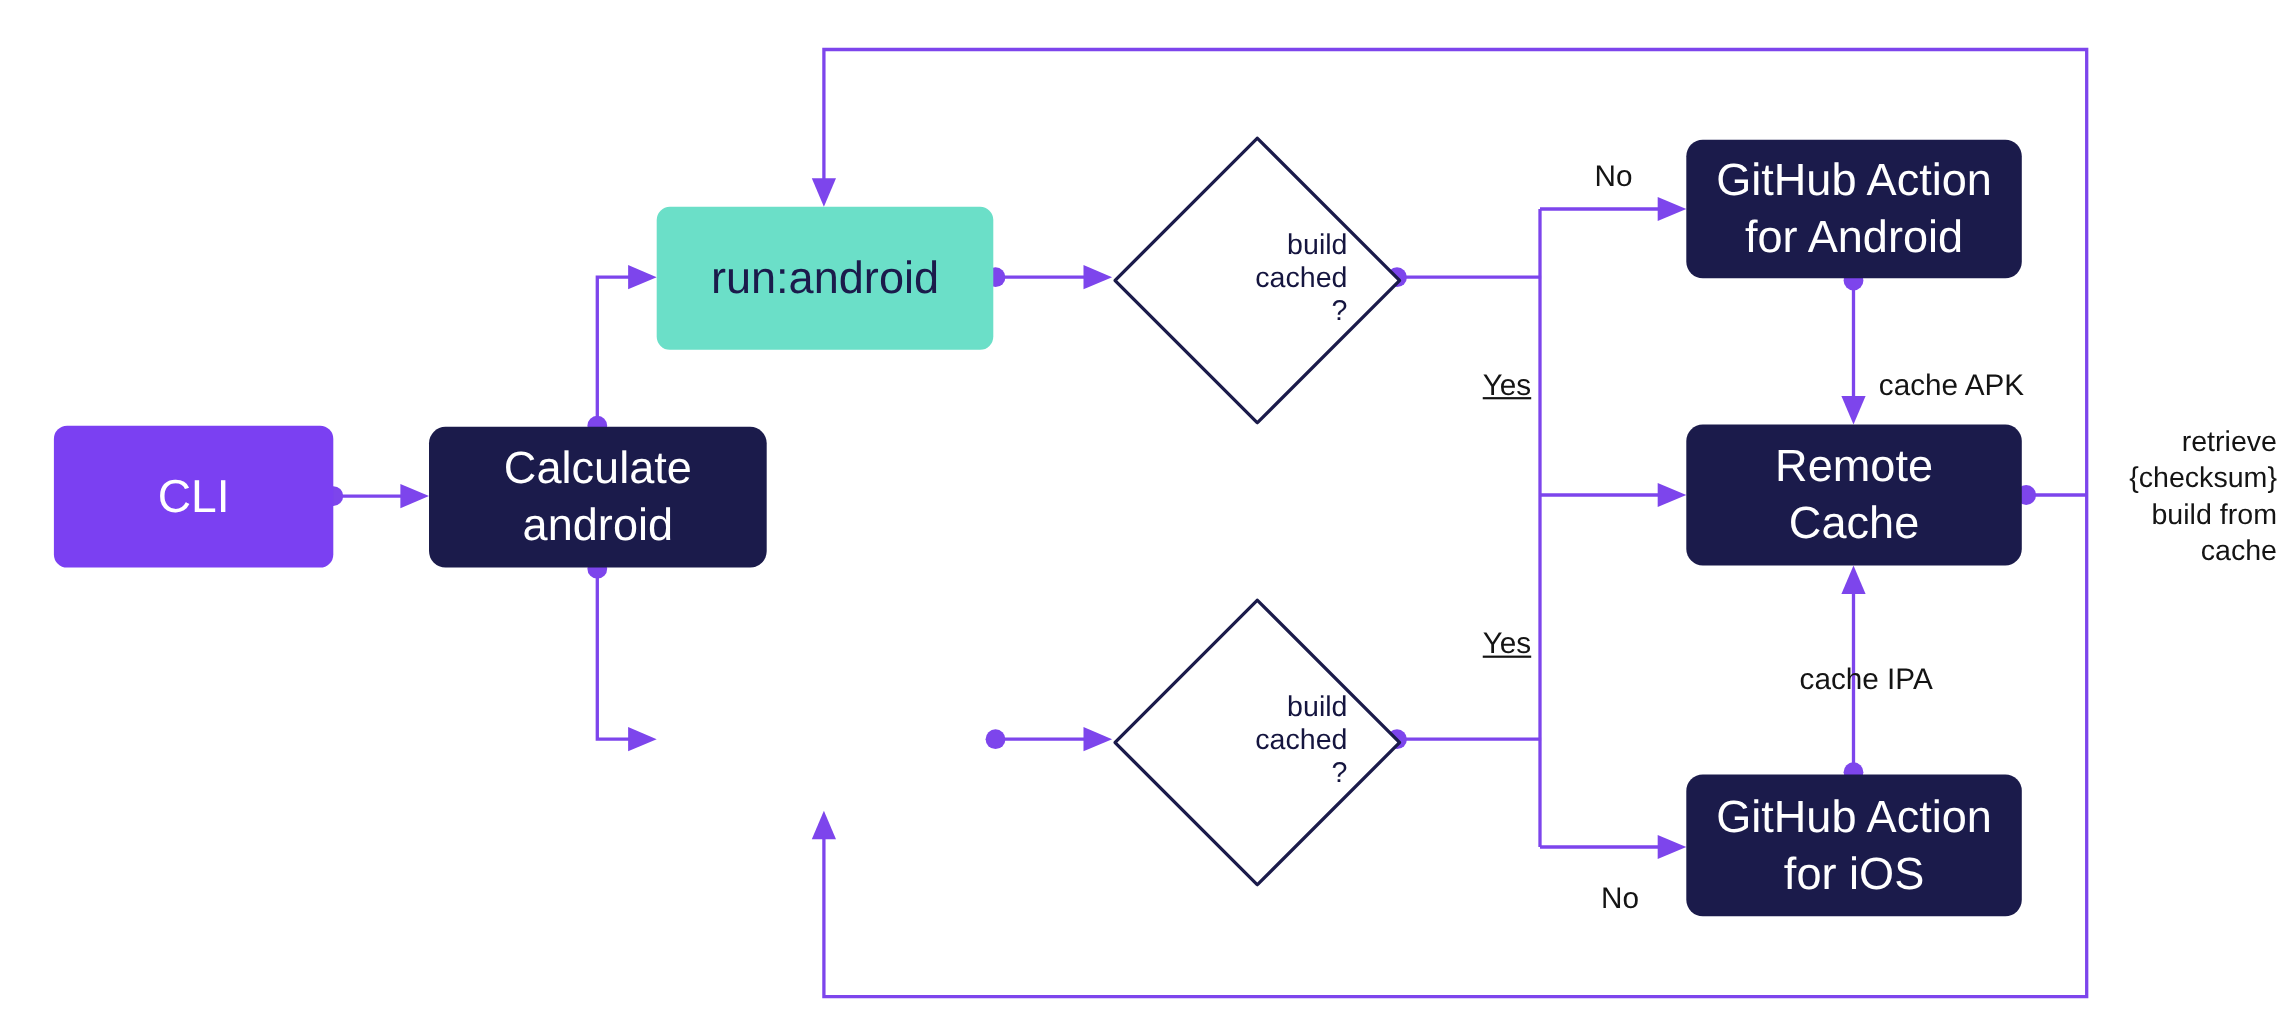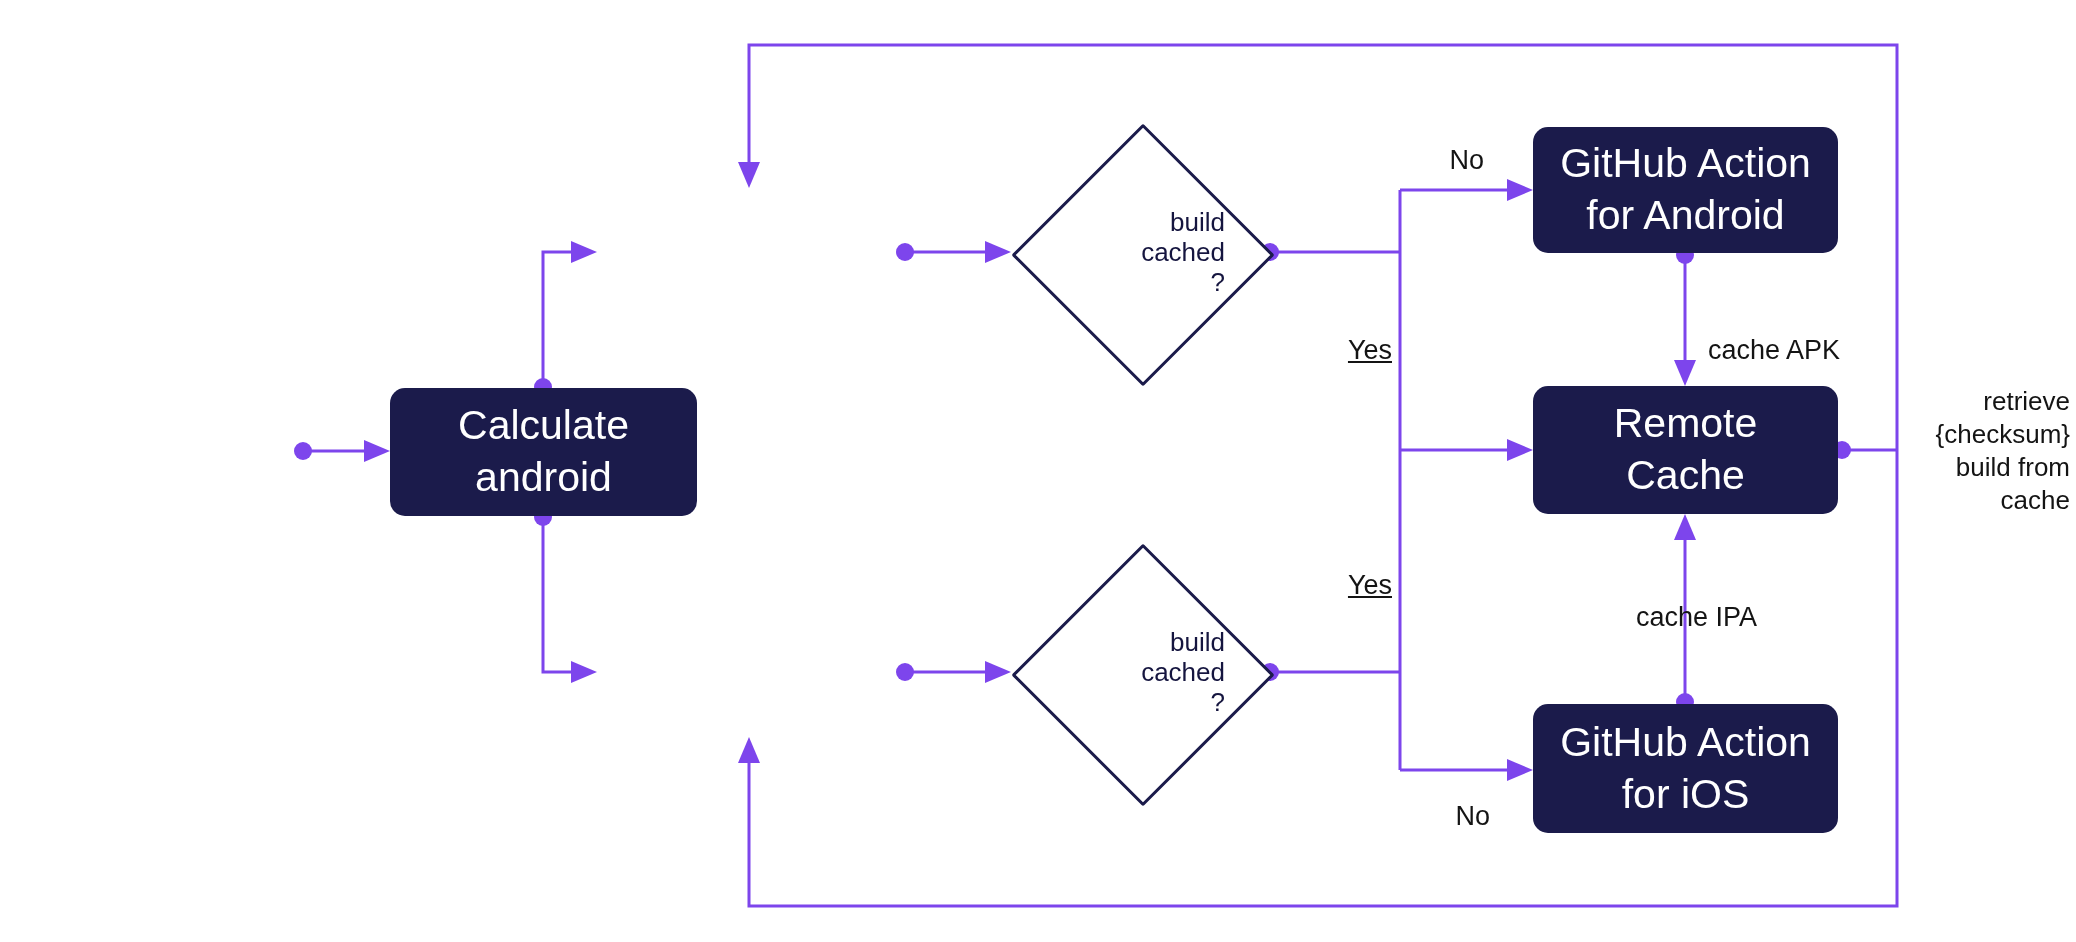--- a/index.html
+++ b/index.html
@@ -124,23 +124,29 @@
     <circle class="dot" cx="543" cy="517" r="9"></circle>
     <circle class="dot" cx="905" cy="252" r="9"></circle>
     <circle class="dot" cx="905" cy="672" r="9"></circle>
     <circle class="dot" cx="1270" cy="252" r="9"></circle>
     <circle class="dot" cx="1270" cy="672" r="9"></circle>
     <circle class="dot" cx="1685" cy="255" r="9"></circle>
     <circle class="dot" cx="1685" cy="702" r="9"></circle>
     <circle class="dot" cx="1842" cy="450" r="9"></circle>
   </svg>
 
+  <div class="node purple" id="node-cli">
+    <span class="node-label">CLI</span>
+  </div>
   <div class="node navy" id="node-calc">
     <span class="node-label">Calculate
 android</span>
+  </div>
+  <div class="node teal" id="node-run-android">
+    <span class="node-label">run:android</span>
   </div>
   <div class="node navy" id="node-gha-android">
     <span class="node-label">GitHub Action
 for Android</span>
   </div>
   <div class="node navy" id="node-remote-cache">
     <span class="node-label">Remote
 Cache</span>
   </div>
   <div class="node navy" id="node-gha-ios">

